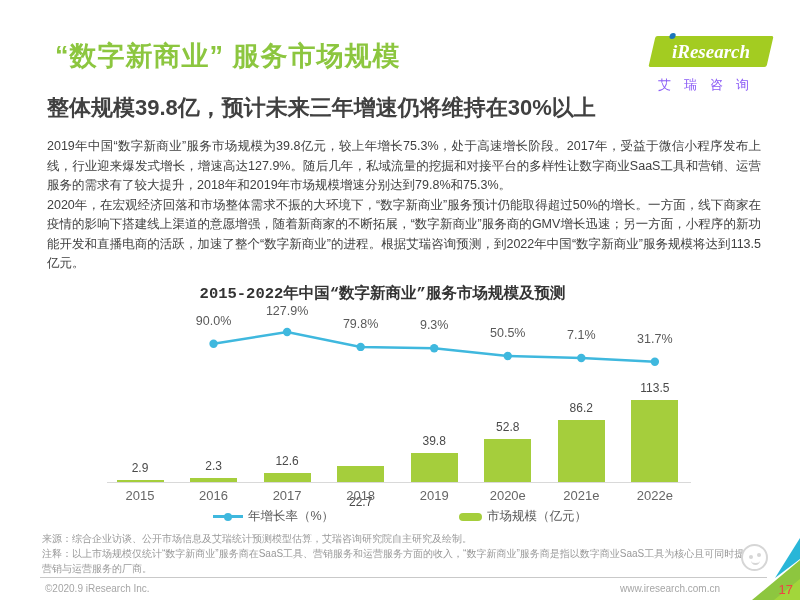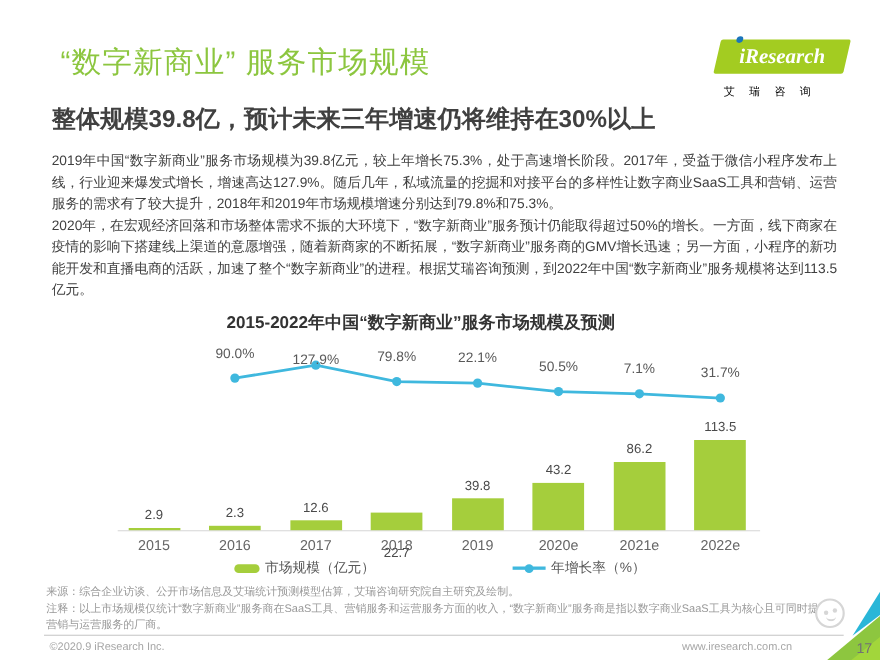--- a/index.html
+++ b/index.html
@@ -4,36 +4,36 @@
 <style>
   * { margin:0; padding:0; box-sizing:border-box; }
   html,body { width:800px; height:600px; }
   body {
     position:relative; width:800px; height:600px; background:#ffffff;
     font-family:"Liberation Sans","DejaVu Sans",sans-serif; overflow:hidden;
   }
   .abs { position:absolute; }
 
   
-  .page-title { left:55px; top:38px; font-size:27px; font-weight:normal; color:#8CC63F; letter-spacing:1px; }
+  .page-title { left:55px; top:38px; font-size:27px; font-weight:bold; color:#8CC63F; letter-spacing:1px; }
   .page-subtitle { left:47px; top:93px; font-size:22px; font-weight:bold; color:#404040; }
 
   .logo-wrap { right:26px; top:36px; width:122px; }
   .logo-par { width:118px; height:31px; background:#A3CC21; transform:skewX(-13deg); border-radius:2px; }
   .logo-text { display:block; transform:skewX(13deg); color:#fff; font-size:19px; font-weight:bold; font-style:italic;
                font-family:"Liberation Serif","DejaVu Serif",serif; text-align:center; line-height:31px; }
   .logo-idot { position:absolute; left:14px; top:-3px; width:6px; height:6px; border-radius:50%; background:#1B75BB; }
-  .logo-sub { margin-top:9px; font-size:10px; color:#000000; letter-spacing:13px; text-indent:6px; white-space:nowrap; }
+  .logo-sub { margin-top:9px; font-size:13px; color:#8b5cf6; letter-spacing:13px; text-indent:6px; white-space:nowrap; }
 
   
   .body-text { left:47px; top:137px; width:714px; font-size:12.5px; color:#404040; line-height:19.5px; text-align:justify; }
 
   
   #chart-area { left:0; top:280px; width:800px; height:252px; }
-  .chart-title { position:absolute; left:0; top:3px; width:765px; text-align:center; font-size:15.5px; font-weight:bold; color:#333333; }
+  .chart-title { position:absolute; left:0; top:3px; width:765px; text-align:center; font-size:15.5px; font-weight:bold; color:#333333;font-family:Liberation Mono, monospace; }
   .axis-line { position:absolute; left:107px; top:202px; width:584px; height:1px; background:#d9d9d9; }
   .chart-bar { position:absolute; }
   .bar-value-label { position:absolute; width:70px; text-align:center; font-size:12px; color:#4a4a4a; }
   .x-axis-label { position:absolute; width:70px; text-align:center; font-size:13px; color:#666666; }
   .line-point-label { position:absolute; width:70px; text-align:center; font-size:12.5px; color:#595959; }
   #line-svg { position:absolute; left:0; top:0; pointer-events:none; }
 
   .legend { position:absolute; left:0; top:228px; width:800px; display:flex; justify-content:center; gap:125px; align-items:center; }
   .legend-item { display:flex; align-items:center; gap:5px; font-size:12.5px; color:#595959; }
   .legend-swatch { display:inline-block; width:23px; height:8px; border-radius:4px; background:#A5CE3C; }
@@ -51,21 +51,21 @@
   
   .watermark { right:32px; top:544px; display:flex; align-items:center; gap:6px; z-index:5; }
   .wm-circle { position:relative; width:27px; height:27px; border:2px solid #d6d6d6; border-radius:50%; background:#fff; }
   .wm-eye { position:absolute; width:4px; height:4px; border-radius:50%; background:#d6d6d6; }
   .wm-eye.l { left:6px; top:9px; } .wm-eye.r { left:14px; top:7px; }
   .wm-mouth { position:absolute; left:8px; top:14px; width:9px; height:5px; border-bottom:2px solid #d6d6d6; border-radius:0 0 8px 8px; }
   .wm-text { font-size:26px; font-weight:bold; color:#dadada; letter-spacing:2px; }
 
   
   #corner-svg { right:0; bottom:0; }
-  .page-number { right:7px; bottom:3px; font-size:13px; color:#737373; z-index:6; }
+  .page-number { right:7px; bottom:3px; font-size:13px; color:#ef4444; z-index:6; }
 </style>
 </head>
 <body>
 
 <h1 class="abs page-title">“数字新商业” 服务市场规模</h1>
 
 <div class="abs logo-wrap">
   <div class="logo-par">
     <span class="logo-idot"></span>
     <span class="logo-text">iResearch</span>
@@ -88,58 +88,58 @@
       <circle cx="213.55" cy="63.749" r="4.2" fill="#3FB8DE"></circle>
       <circle cx="287.1" cy="52" r="4.2" fill="#3FB8DE"></circle>
       <circle cx="360.65" cy="66.911" r="4.2" fill="#3FB8DE"></circle>
       <circle cx="434.2" cy="68.306" r="4.2" fill="#3FB8DE"></circle>
       <circle cx="507.75" cy="75.994" r="4.2" fill="#3FB8DE"></circle>
       <circle cx="581.3" cy="78.03999999999999" r="4.2" fill="#3FB8DE"></circle>
       <circle cx="654.85" cy="81.822" r="4.2" fill="#3FB8DE"></circle>
     </svg>
   <div class="legend">
     <div class="legend-item">
-      <span class="legend-swatch" id="legend-swatch" style="background: rgb(165, 206, 60);"></span>
-      <span>市场规模（亿元）</span>
-    </div>
-    <div class="legend-item">
       <span class="legend-line" id="legend-line" style="background: rgb(63, 184, 222);">
           <span class="legend-dot" id="legend-dot" style="background: rgb(63, 184, 222);"></span>
         </span>
       <span>年增长率（%）</span>
+    </div>
+    <div class="legend-item">
+      <span class="legend-swatch" id="legend-swatch" style="background: rgb(165, 206, 60);"></span>
+      <span>市场规模（亿元）</span>
     </div>
   </div>
 <div class="chart-bar" style="left: 116.5px; top: 199.5px; width: 47px; height: 2.5px; background: rgb(165, 206, 60);"></div>
     <div class="bar-value-label" style="left: 105px; top: 180.5px;">2.9</div>
     <div class="x-axis-label" style="left: 105px; top: 208px;">2015</div>
     <div class="chart-bar" style="left: 190.05px; top: 198.04px; width: 47px; height: 3.96px; background: rgb(165, 206, 60);"></div>
     <div class="bar-value-label" style="left: 178.55px; top: 179.04px;">2.3</div>
     <div class="x-axis-label" style="left: 178.55px; top: 208px;">2016</div>
     <div class="chart-bar" style="left: 263.6px; top: 192.928px; width: 47px; height: 9.072px; background: rgb(165, 206, 60);"></div>
     <div class="bar-value-label" style="left: 252.1px; top: 173.928px;">12.6</div>
     <div class="x-axis-label" style="left: 252.1px; top: 208px;">2017</div>
     <div class="chart-bar" style="left: 337.15px; top: 185.656px; width: 47px; height: 16.344px; background: rgb(165, 206, 60);"></div>
     <div class="bar-value-label" style="left: 325.65px; top: 166.656px; margin-top: 48px;">22.7</div>
     <div class="x-axis-label" style="left: 325.65px; top: 208px;">2018</div>
     <div class="chart-bar" style="left: 410.7px; top: 173.344px; width: 47px; height: 28.656px; background: rgb(165, 206, 60);"></div>
     <div class="bar-value-label" style="left: 399.2px; top: 154.344px;">39.8</div>
     <div class="x-axis-label" style="left: 399.2px; top: 208px;">2019</div>
     <div class="chart-bar" style="left: 484.25px; top: 158.872px; width: 47px; height: 43.128px; background: rgb(165, 206, 60);"></div>
-    <div class="bar-value-label" style="left: 472.75px; top: 139.872px;">43.2</div>
+    <div class="bar-value-label" style="left: 472.75px; top: 139.872px;">52.8</div>
     <div class="x-axis-label" style="left: 472.75px; top: 208px;">2020e</div>
     <div class="chart-bar" style="left: 557.8px; top: 139.936px; width: 47px; height: 62.064px; background: rgb(165, 206, 60);"></div>
     <div class="bar-value-label" style="left: 546.3px; top: 120.936px;">86.2</div>
     <div class="x-axis-label" style="left: 546.3px; top: 208px;">2021e</div>
     <div class="chart-bar" style="left: 631.35px; top: 120.28px; width: 47px; height: 81.72px; background: rgb(165, 206, 60);"></div>
     <div class="bar-value-label" style="left: 619.85px; top: 101.28px;">113.5</div>
     <div class="x-axis-label" style="left: 619.85px; top: 208px;">2022e</div>
     <div class="line-point-label" style="left: 178.55px; top: 33.749px;">90.0%</div>
-    <div class="line-point-label" style="left: 252.1px; top: 40px; text-align: center;">127.9%</div>
+    <div class="line-point-label" style="left: 252.1px; top: 24px; text-align: center;">127.9%</div>
     <div class="line-point-label" style="left: 325.65px; top: 36.911px;">79.8%</div>
-    <div class="line-point-label" style="left: 399.2px; top: 38.306px;">22.1%</div>
+    <div class="line-point-label" style="left: 399.2px; top: 38.306px;">9.3%</div>
     <div class="line-point-label" style="left: 472.75px; top: 45.994px;">50.5%</div>
     <div class="line-point-label" style="left: 546.3px; top: 48.04px;">7.1%</div>
     <div class="line-point-label" style="left: 619.85px; top: 51.822px;">31.7%</div>
   </div>
 
 <div class="abs notes">
   <div>来源：综合企业访谈、公开市场信息及艾瑞统计预测模型估算，艾瑞咨询研究院自主研究及绘制。</div>
   <div>注释：以上市场规模仅统计“数字新商业”服务商在SaaS工具、营销服务和运营服务方面的收入，“数字新商业”服务商是指以数字商业SaaS工具为核心且可同时提供营销与运营服务的厂商。</div>
 </div>
 

